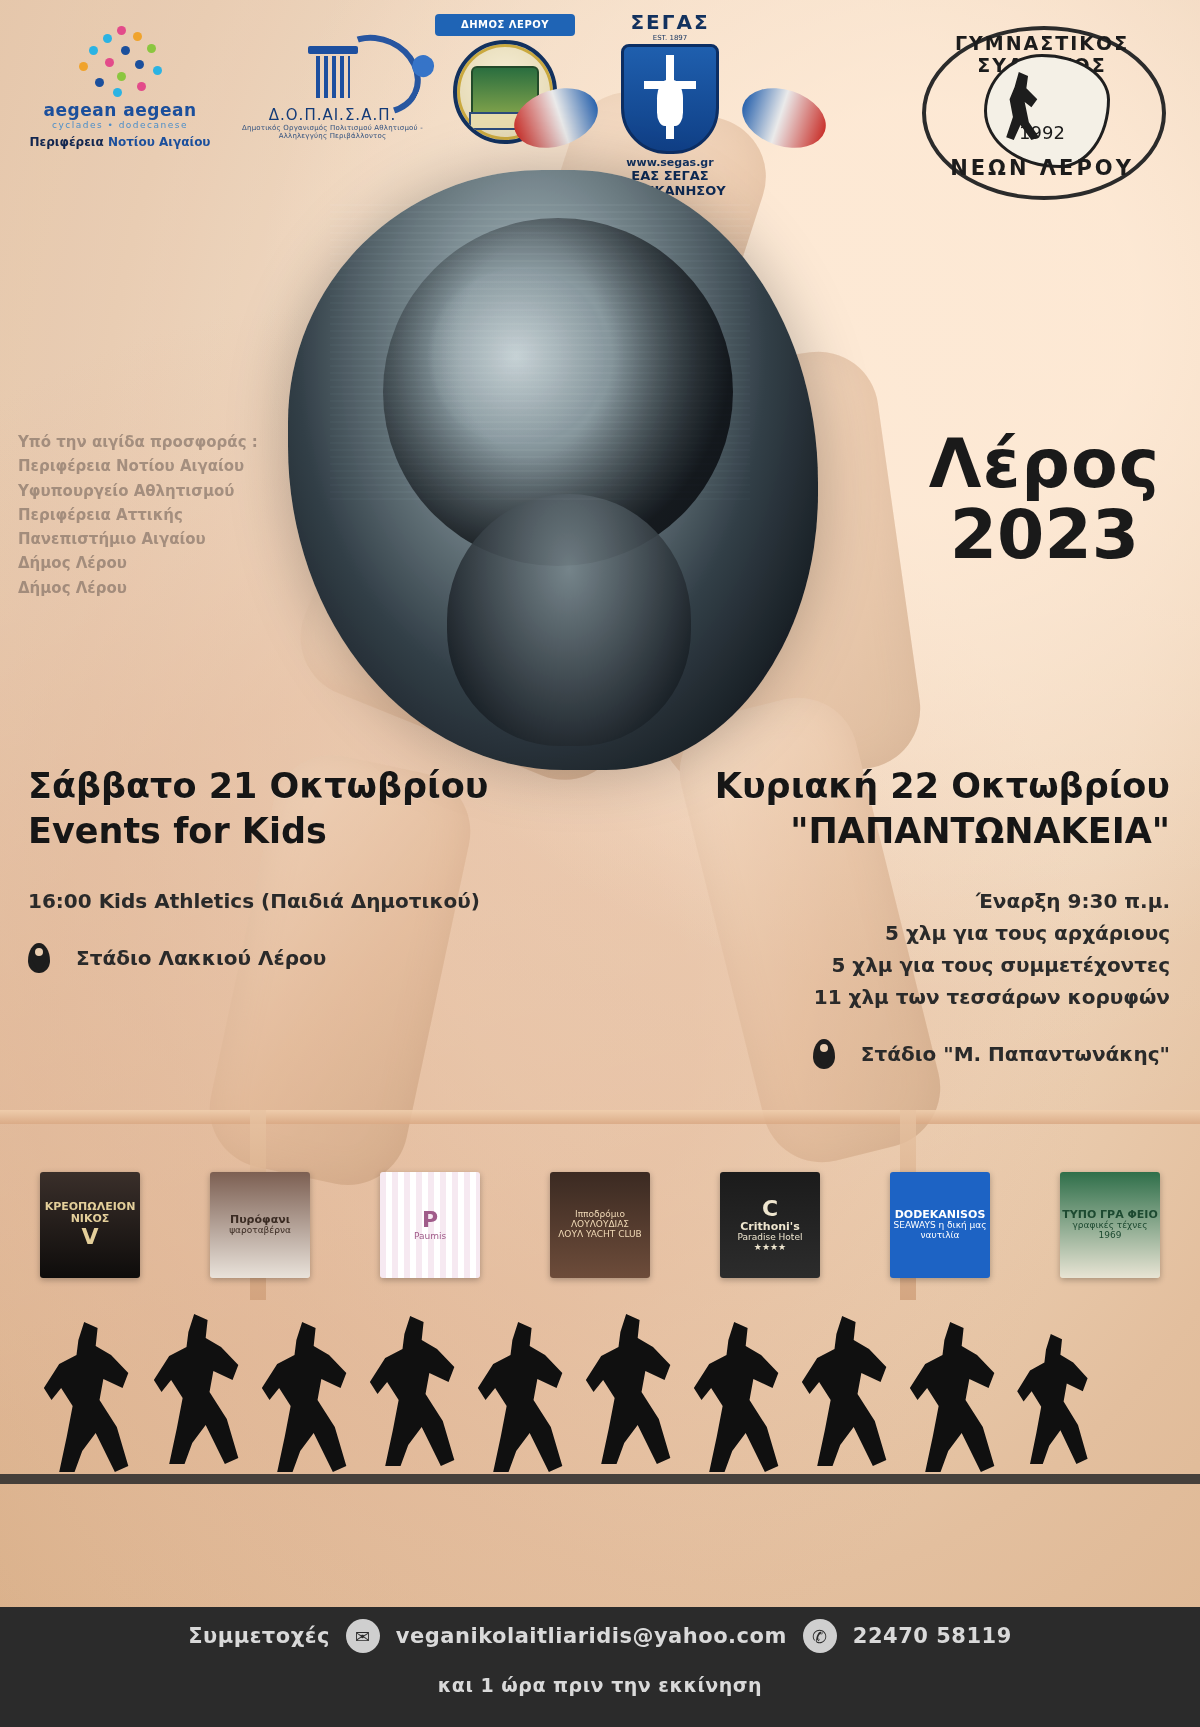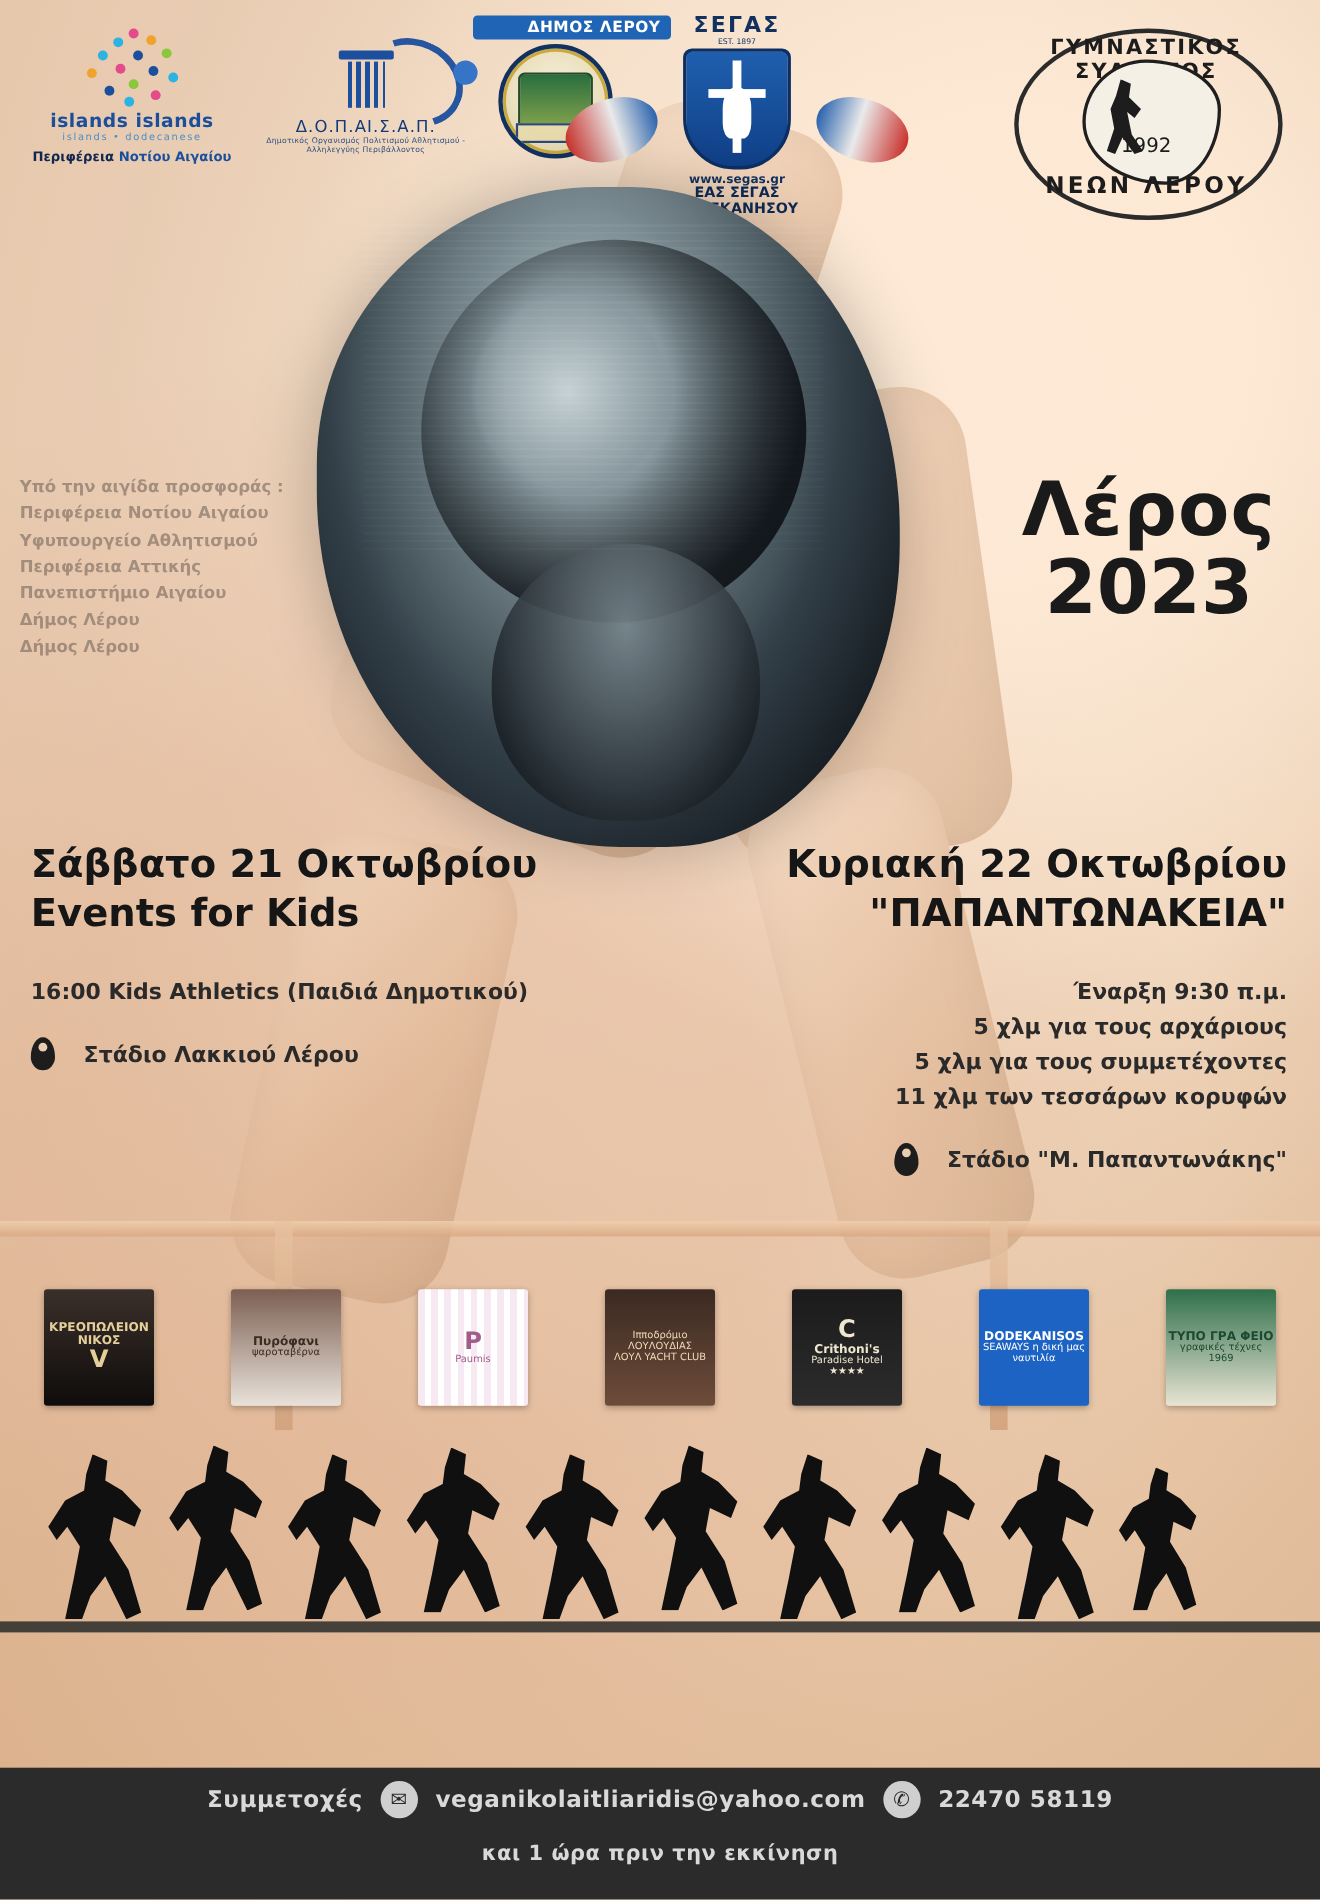--- a/index.html
+++ b/index.html
@@ -84,22 +84,22 @@
   .dopai .swirl .ball{
     position:absolute;right:-10px;top:-6px;width:22px;height:22px;border-radius:50%;
     background:#2c6fc9;
   }
   .dopai .t1{font-size:15px;font-weight:normal;color:#123a78;letter-spacing:1px;}
   .dopai .t2{font-size:7px;color:#30507e;letter-spacing:.2px;}
 
   
   .dimos{left:430px;top:6px;width:150px;}
   .dimos .ribbon{
-    width:140px;height:22px;background:#1f64b5;color:#fff;font-size:14px;font-weight:bold;
-    line-height:22px;border-radius:4px;margin:0 auto;letter-spacing:.5px;padding-left:40px;
+    width:140px;height:22px;background:#1f64b5;color:#fff;font-size:10px;font-weight:bold;
+    line-height:22px;border-radius:4px;margin:0 auto;letter-spacing:.5px;
   }
   .dimos .seal{
     width:96px;height:96px;border-radius:50%;margin:4px auto 0;
     background:radial-gradient(circle at 50% 40%,#f7efd8,#dfd2a8);
     border:4px solid #12315e;position:relative;overflow:hidden;
     box-shadow:0 0 0 3px #caa93f inset;
   }
   .dimos .seal .inner{
     position:absolute;left:50%;top:52%;transform:translate(-50%,-50%);
     width:64px;height:52px;border-radius:6px;
@@ -311,22 +311,22 @@
         <i style="left:56px;top:20px;background:#1b4f9c"></i>
         <i style="left:40px;top:32px;background:#e34b8a"></i>
         <i style="left:70px;top:34px;background:#1b4f9c"></i>
         <i style="left:14px;top:36px;background:#f0a32c"></i>
         <i style="left:88px;top:40px;background:#2bb3e3"></i>
         <i style="left:52px;top:46px;background:#8bc63f"></i>
         <i style="left:30px;top:52px;background:#1b4f9c"></i>
         <i style="left:72px;top:56px;background:#e34b8a"></i>
         <i style="left:48px;top:62px;background:#2bb3e3"></i>
       </div>
-      <div class="t1">islands islands</div>
-      <div class="t2">islands • dodecanese</div>
+      <div class="t1">aegean aegean</div>
+      <div class="t2">cyclades • dodecanese</div>
       <div class="t3">
         <span>Περιφέρεια </span><b>Νοτίου Αιγαίου</b>
       </div>
     </div>
 
     <div class="logo dopai">
       <div style="position:relative;height:70px;">
         <div class="col"></div>
         <div class="swirl">
             <span class="ball"></span>

